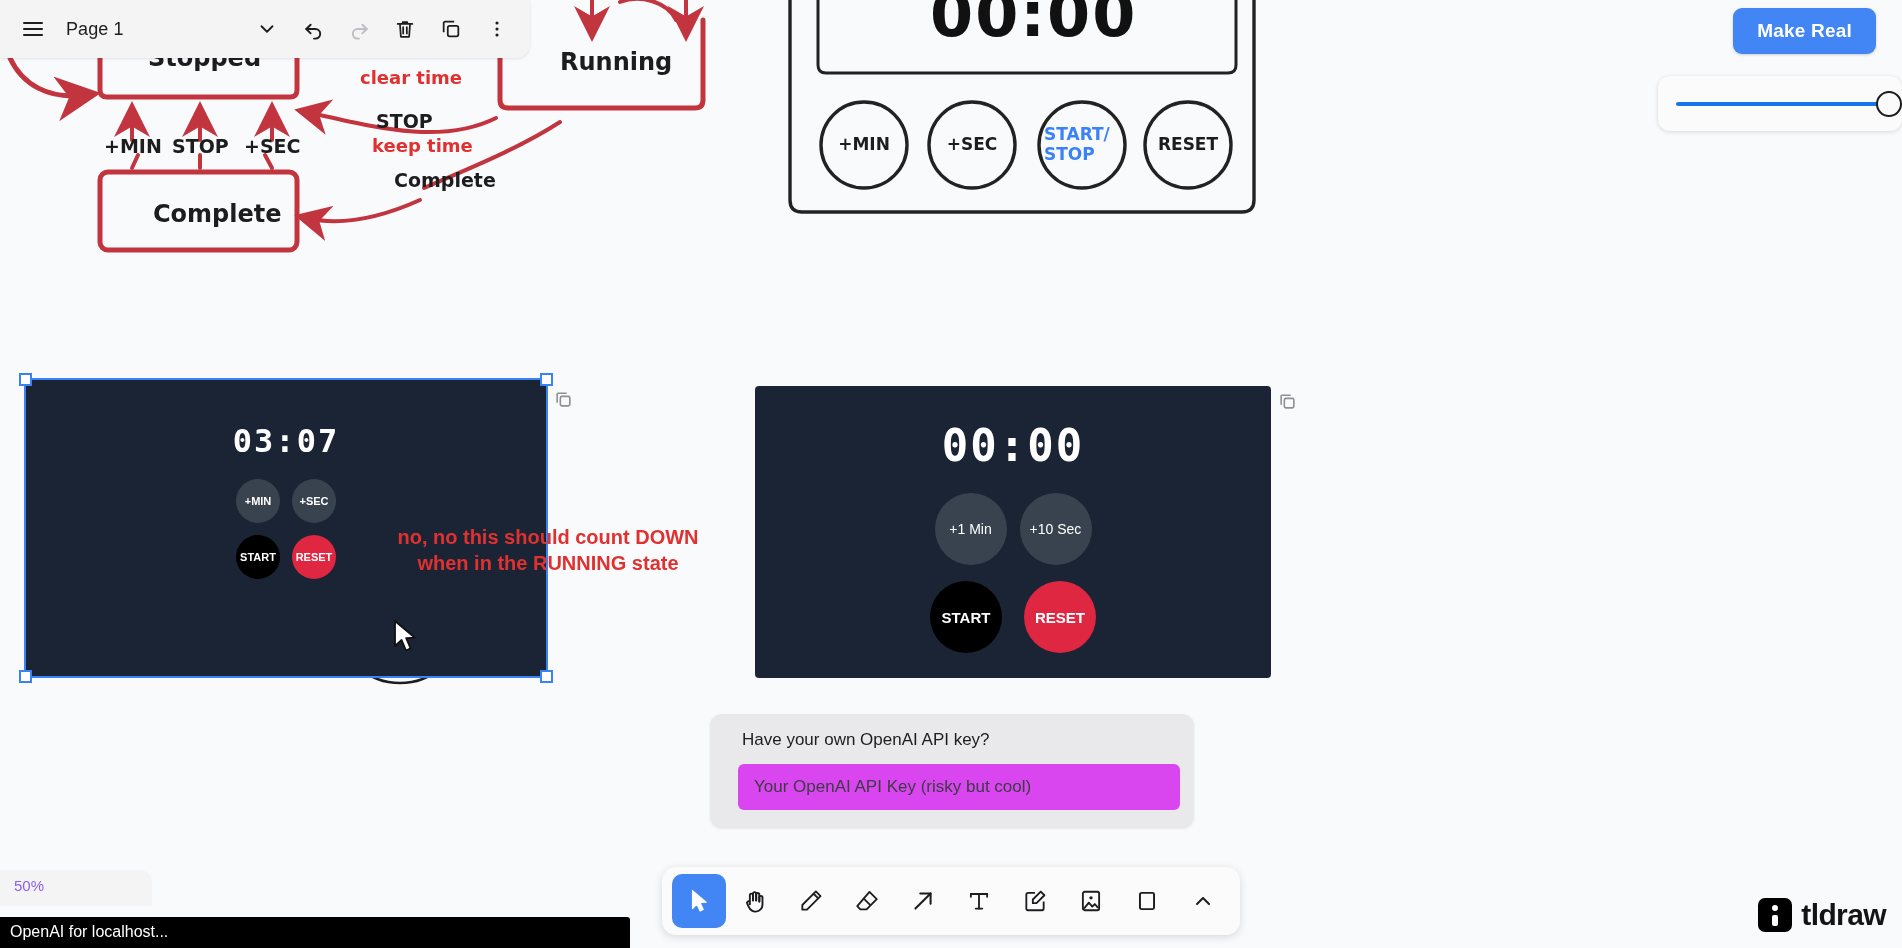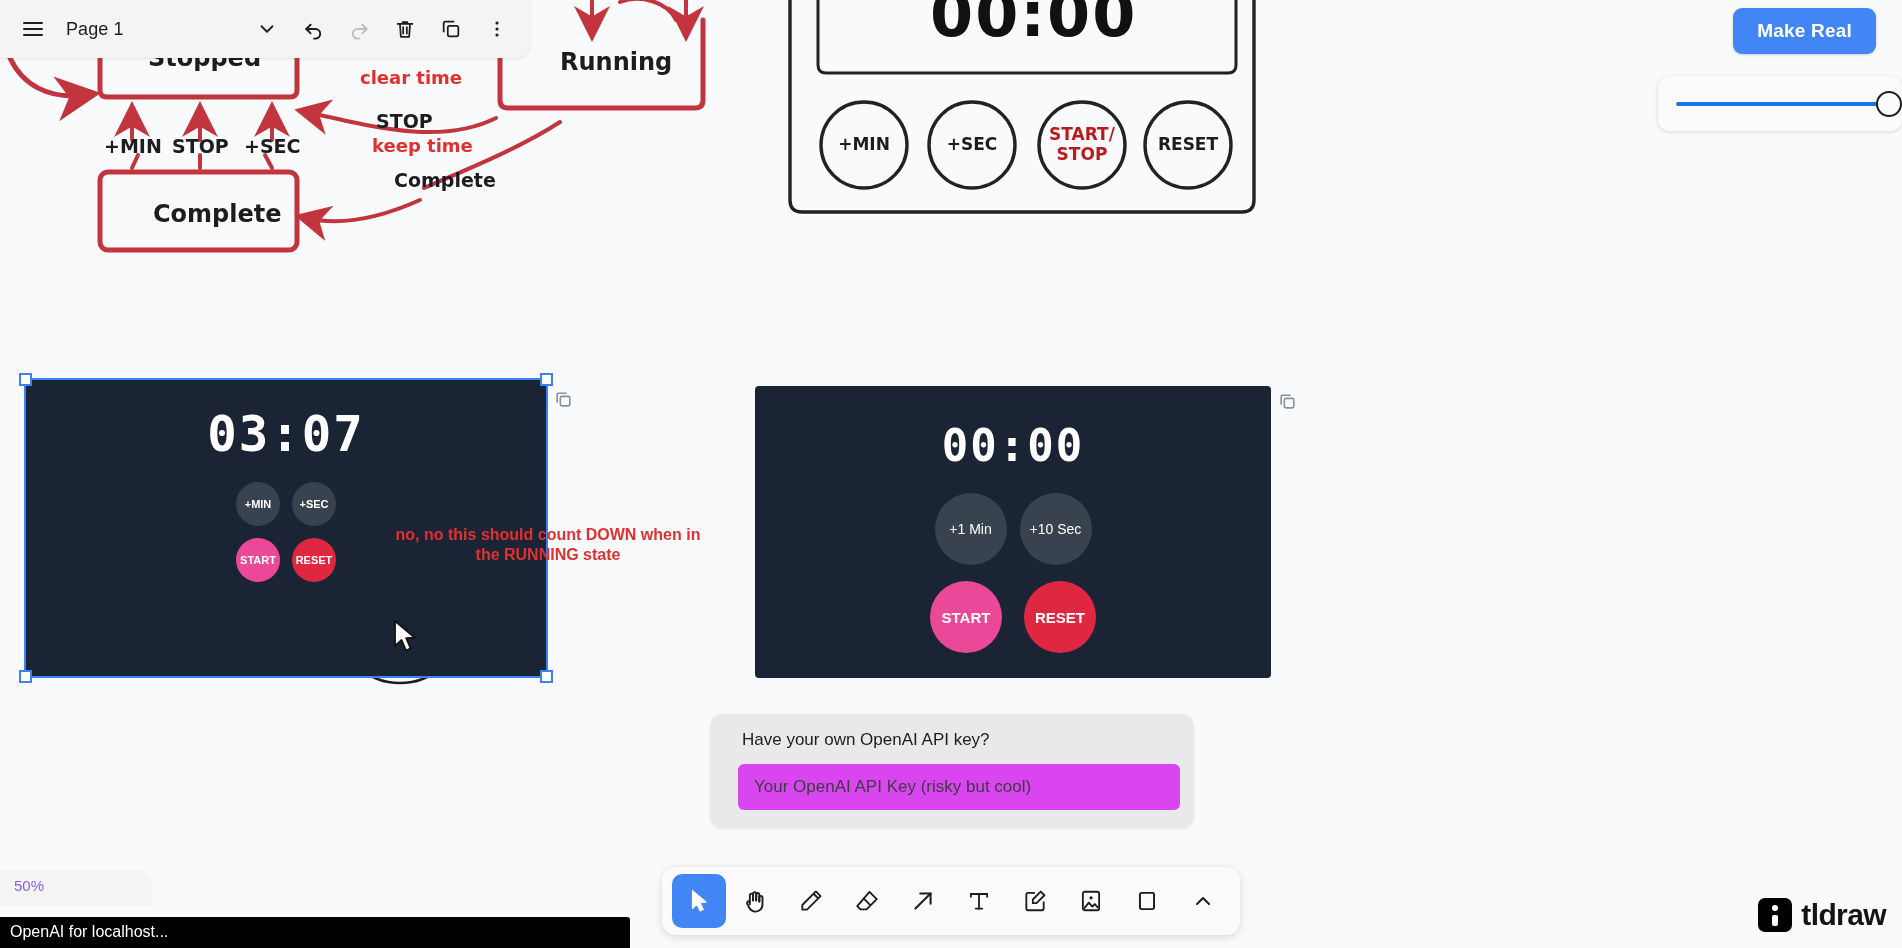--- a/index.html
+++ b/index.html
@@ -77,32 +77,32 @@
   }
   #timer-left { left: 26px; top: 380px; width: 520px; height: 296px; }
   #timer-right { left: 755px; top: 386px; width: 516px; height: 292px; border-radius: 4px; }
 
   .timer-display {
     color: #ffffff;
     font-family: "DejaVu Sans Mono", monospace;
     font-weight: bold;
     letter-spacing: 2px;
   }
-  #timer-left .timer-display { font-size: 49px; margin-top: 26px; }
+  #timer-left .timer-display { font-size: 32px; margin-top: 42px; }
   #timer-right .timer-display { font-size: 44px; margin-top: 34px; }
 
   .btn-row { display: flex; gap: 0; justify-content: center; }
   .circ-btn {
     border-radius: 50%;
     display: flex; align-items: center; justify-content: center;
     color: #fff; cursor: pointer; text-align: center;
     font-family: "Liberation Sans", sans-serif;
   }
   .adj-btn { background: #39434f; }
-  .start-btn { background: #ec4899; text-align: right; }
+  .start-btn { background: #000000; text-align: right; }
   .reset-btn { background: #e02741; }
 
   
   #timer-left .row1 { margin-top: 19px; gap: 12px; }
   #timer-left .row2 { margin-top: 12px; gap: 12px; }
   #timer-left .circ-btn { width: 44px; height: 44px; font-size: 11px; font-weight: bold; }
 
   
   #timer-right .row1 { margin-top: 22px; gap: 13px; }
   #timer-right .row2 { margin-top: 16px; gap: 22px; }
@@ -127,21 +127,21 @@
   .shape-badge {
     position: absolute; z-index: 22;
     color: #8b8f96;
   }
   #badge-left { left: 554px; top: 390px; }
   #badge-right { left: 1278px; top: 392px; }
 
   
   .annot {
     position: absolute; left: 383px; top: 525px;
-    color: #e03131; font-size: 16px; font-weight: bold;
+    color: #e03131; font-size: 20px; font-weight: bold;
     line-height: 1.28; width: 330px; z-index: 25;
     font-family: "Liberation Sans", sans-serif;
     text-align: center;
   }
 
   
   .api-panel {
     position: absolute; left: 710px; top: 714px;
     width: 484px; background: #e9e9eb;
     border-radius: 12px; padding: 16px 14px 18px 28px;
@@ -262,21 +262,21 @@
     <div style="position:absolute;left:394px;top:169px;font-size:19px;font-weight:bold;color:#1d1d1f;font-family:'DejaVu Sans',sans-serif;">Complete</div>
 
     <div style="position:absolute;left:360px;top:40px;font-size:19px;font-weight:bold;color:#1d1d1f;font-family:'DejaVu Sans',sans-serif;">Reset</div>
     <div style="position:absolute;left:360px;top:67px;font-size:18px;font-weight:bold;color:#e03131;font-family:'DejaVu Sans',sans-serif;">clear time</div>
     <div style="position:absolute;left:376px;top:110px;font-size:19px;font-weight:bold;color:#1d1d1f;font-family:'DejaVu Sans',sans-serif;">STOP</div>
     <div style="position:absolute;left:372px;top:135px;font-size:18px;font-weight:bold;color:#e03131;font-family:'DejaVu Sans',sans-serif;">keep time</div>
 
     <div style="position:absolute;left:930px;top:-22px;font-size:62px;font-weight:bold;color:#111;font-family:'DejaVu Sans',sans-serif;letter-spacing:2px;">00:00</div>
     <div style="position:absolute;left:833px;top:134px;width:62px;text-align:center;font-size:17px;font-weight:bold;color:#1d1d1f;font-family:'DejaVu Sans',sans-serif;">+MIN</div>
     <div style="position:absolute;left:941px;top:134px;width:62px;text-align:center;font-size:17px;font-weight:bold;color:#1d1d1f;font-family:'DejaVu Sans',sans-serif;">+SEC</div>
-    <div style="position:absolute;left:1044px;top:124px;width:76px;text-align:center;font-size:17px;font-weight:bold;color:#b91c1c;line-height:1.2;font-family:'DejaVu Sans',sans-serif;">
+    <div style="position:absolute;left:1044px;top:124px;width:76px;text-align:left;font-size:17px;font-weight:bold;color:#3b82f6;line-height:1.2;font-family:'DejaVu Sans',sans-serif;">
       <div>START/</div>
       <div>STOP</div>
     </div>
     <div style="position:absolute;left:1152px;top:134px;width:72px;text-align:center;font-size:17px;font-weight:bold;color:#1d1d1f;font-family:'DejaVu Sans',sans-serif;">RESET</div>
   </div>
 
   <div class="timer-card" id="timer-left">
     <div class="timer-display">03:07</div>
     <div class="btn-row row1">
       <div class="circ-btn adj-btn">+MIN</div>

